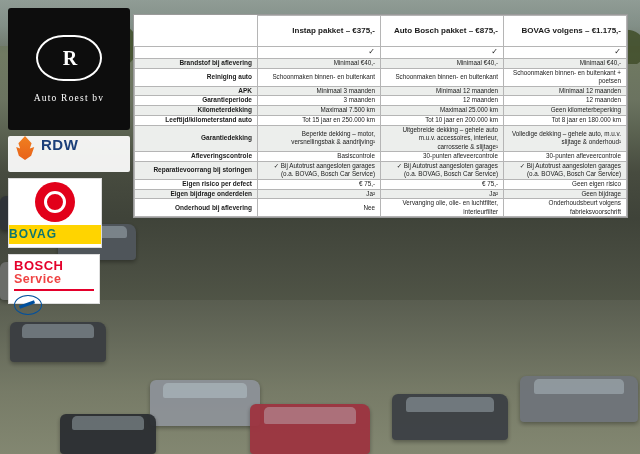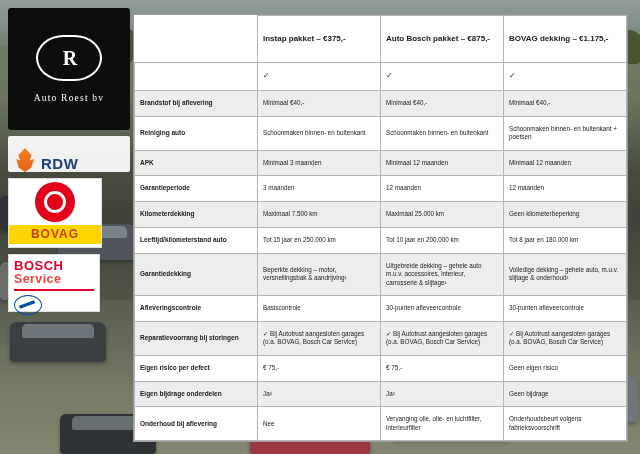--- a/index.html
+++ b/index.html
@@ -77,23 +77,23 @@
   table.pkg {
     border-collapse: collapse;
     width: 100%;
     table-layout: fixed;
     font-size: 6.3px;
     color: #1a1a1a;
     line-height: 1.35;
   }
   table.pkg td, table.pkg th {
     border: 1px solid #b5b5b5;
-    padding: 8px 5px;
+    padding: 0 5px;
     vertical-align: middle;
-    text-align: left;
+    text-align: right;
   }
   table.pkg thead th {
     font-size: 8px;
     font-weight: bold;
     height: 30px;
     background: #ffffff;
   }
   table.pkg thead th.corner {
     border-top: none;
     border-left: none;
@@ -144,21 +144,21 @@
     font-family: "Liberation Serif", serif;
     text-align: center;
   }
   .rdw-badge {
     margin-top: 6px;
     width: 122px;
     height: 36px;
     background: rgba(255,255,255,.92);
     border-radius: 2px;
     display: flex;
-    align-items: flex-end;
+    align-items: flex-start;
     gap: 5px;
     padding-left: 6px;
     box-sizing: border-box;
   }
   .rdw-flame {
     width: 22px; height: 24px;
     background: linear-gradient(180deg,#f08020 0%, #e8621a 100%);
     clip-path: polygon(50% 0%, 80% 30%, 72% 52%, 92% 46%, 78% 82%, 50% 100%, 22% 82%, 10% 46%, 28% 52%, 20% 30%);
   }
   .rdw-text {
@@ -187,32 +187,32 @@
   }
   .bovag-ring::after {
     content: "";
     width: 16px; height: 16px;
     border-radius: 50%;
     border: 3px solid #ffffff;
   }
   .bovag-word {
     width: 92px;
     background: #ffd400;
-    color: #c2410c;
+    color: #0f766e;
     font-size: 12px;
     font-weight: bold;
-    text-align: center;
+    text-align: left;
     letter-spacing: 1px;
     padding: 2px 0 3px;
     margin-top: 3px;
   }
   .bosch-badge {
     margin-top: 6px;
     width: 92px;
-    height: 58px;
+    height: 50px;
     background: #ffffff;
     border: 1px solid #ddd;
     padding: 4px 5px;
     box-sizing: border-box;
   }
   .bosch-b {
     font-size: 13px;
     font-weight: bold;
     color: #e4002b;
     letter-spacing: .5px;
@@ -290,21 +290,21 @@
 
   </div>
 
   <div class="panel">
     <table class="pkg">
       <thead>
         <tr>
           <th class="corner"></th>
           <th>Instap pakket – €375,-</th>
           <th>Auto Bosch pakket – €875,-</th>
-          <th>BOVAG dekking – €1.175,-</th>
+          <th>BOVAG volgens – €1.175,-</th>
         </tr>
       </thead>
       <tbody>
           <tr>
             <td class="rowhead"></td>
             <td class="check">✓</td>
             <td class="check">✓</td>
             <td class="check">✓</td>
           </tr>
           <tr class="alt">

